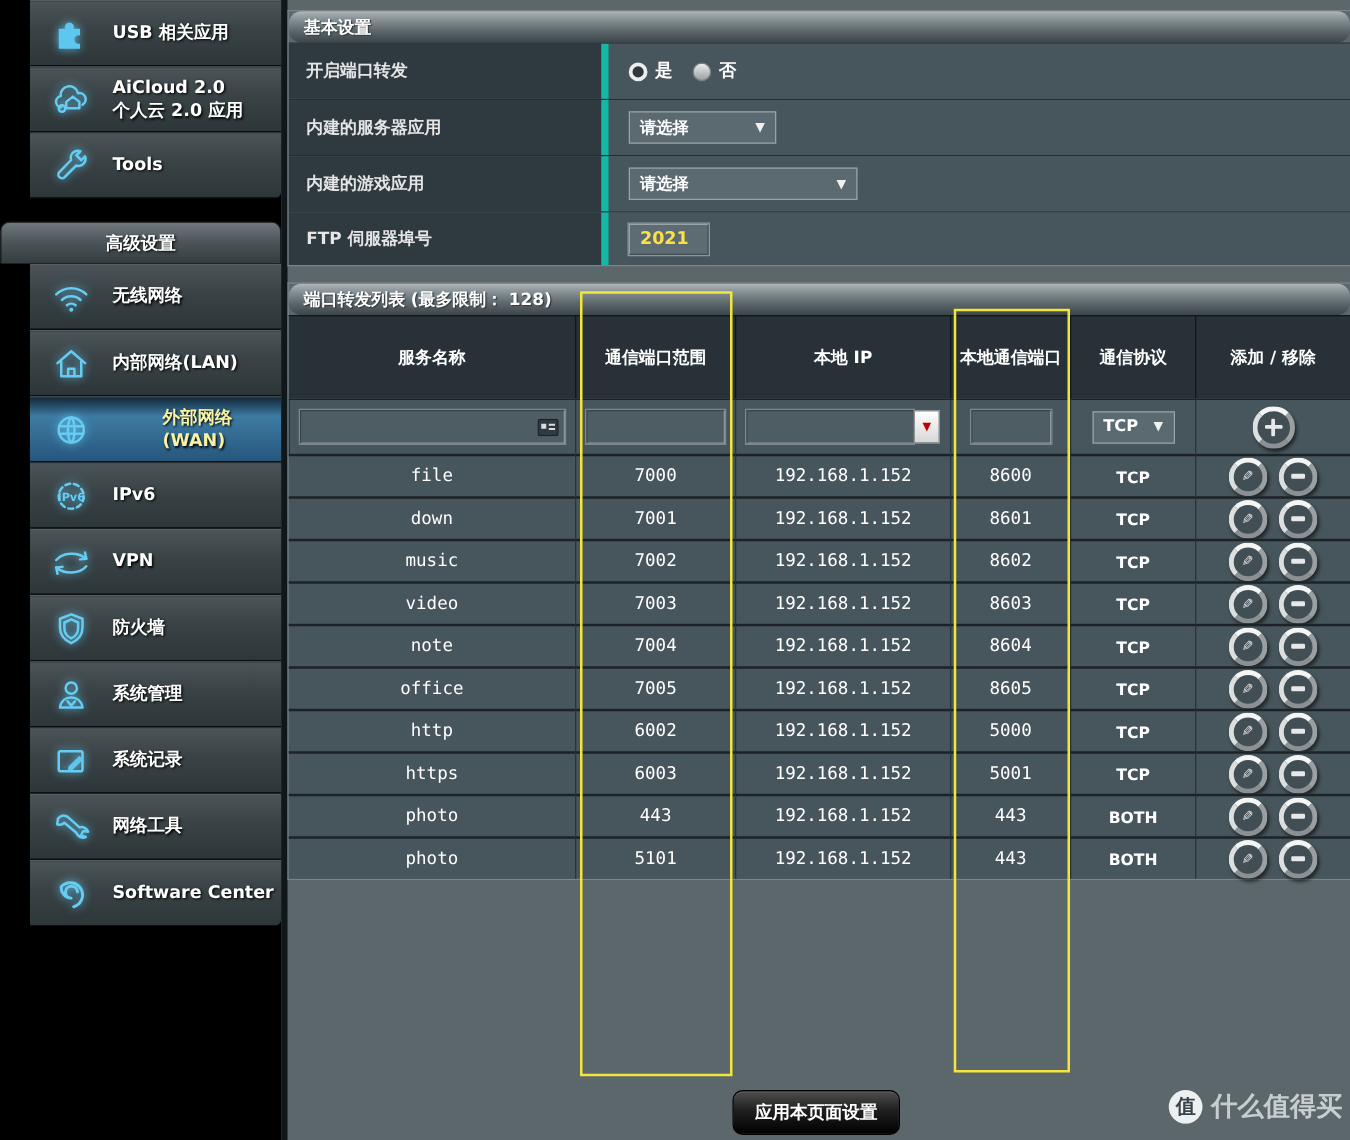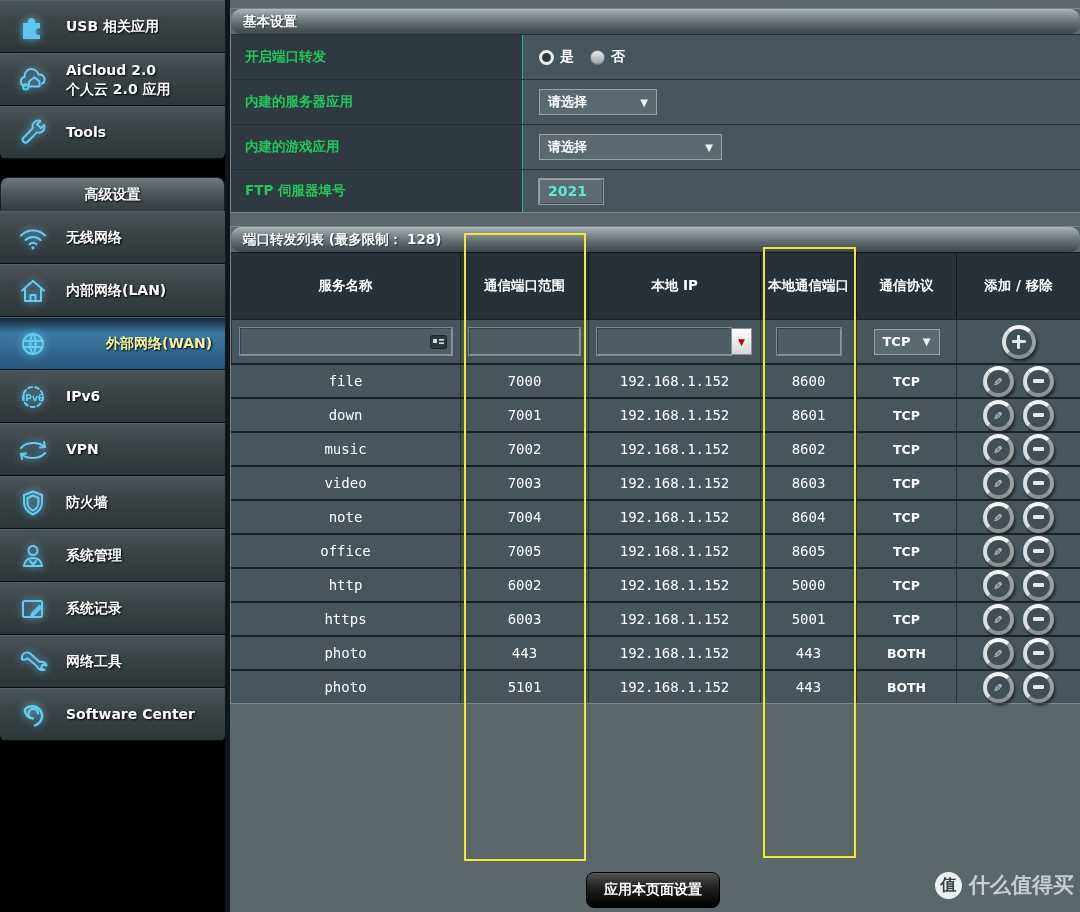--- a/index.html
+++ b/index.html
@@ -6,21 +6,21 @@
   html,body { width:1080px; height:912px; }
   body {
     background:#000;
     font-family:"DejaVu Sans","Liberation Sans",sans-serif;
     display:flex;
     overflow:hidden;
   }
 
   
   .sidebar { width:225px; height:912px; background:#000; flex:none; }
-  .side-group { border-radius:0 0 6px 6px; overflow:hidden; }
+  .side-group { border-radius:0 0 6px 6px; overflow:hidden;padding-left:24px; }
   .side-item {
     min-height:53px; display:flex; align-items:center; gap:15px;
     padding:6px 6px 6px 15px;
     background:linear-gradient(180deg,#4b5458 0%,#394245 45%,#2d3639 100%);
     border-top:1px solid #565f63; border-bottom:1px solid #0a0e10;
     cursor:pointer;
   }
   .side-item .labels { color:#fff; font-weight:bold; font-size:14px; line-height:1.3;
     text-shadow:1px 1px 2px #000; }
   .side-item.active {
@@ -48,43 +48,43 @@
   .section-bar {
     height:25px; display:flex; align-items:center; padding:0 12px;
     color:#fff; font-weight:bold; font-size:13.5px; text-shadow:1px 1px 1px #30383c;
     background:linear-gradient(180deg,#b0b7ba 0%,#8f989c 20%,#5f6a6f 60%,#3c4549 100%);
     border-radius:10px;
   }
 
   
   .form-row { display:flex; border-top:1px solid #252e33; }
   .form-label {
-    width:292px; flex:none; background:#2f3a40; color:#22c55e; font-weight:bold; font-size:13.5px;
-    padding:0 14px; display:flex; align-items:center; border-right:1px solid #14b8a6;
+    width:256px; flex:none; background:#2f3a40; color:#e5e5e5; font-weight:bold; font-size:13.5px;
+    padding:0 14px; display:flex; align-items:center; border-right:6px solid #14b8a6;
   }
   .form-value { flex:1; background:#47555c; display:flex; align-items:center; padding:0 16px; gap:6px; }
   .h45 { min-height:45px; } .h43 { min-height:43px; }
 
   .radio { width:15px; height:15px; border-radius:50%; flex:none; cursor:pointer; }
   .radio.sel { background:#2e383d; border:3px solid #eceeee; }
   .radio.unsel { background:linear-gradient(180deg,#ececec,#9aa0a3); border:1px solid #767e82; }
   .radio-label { color:#fff; font-weight:bold; font-size:14px; margin-right:10px; }
 
   .select {
     background:#5b6a71; border:1px solid #99a3a7; color:#fff; font-weight:bold; font-size:13px;
     height:26px; display:flex; align-items:center; justify-content:space-between;
     padding:0 8px; cursor:pointer;
   }
   .select .arrow { font-size:10px; color:#f0f0f0; margin-left:10px; }
   .w118 { width:118px; } .w183 { width:183px; } .w66 { width:66px; }
 
   .text-input {
     background:#5d6b72; border:1px solid #424d52; border-top-color:#9aa4a8; border-left-color:#9aa4a8;
     outline:1px solid #8d979b; outline-offset:0;
-    color:#5eead4; font-weight:bold; font-size:14px; font-family:"DejaVu Sans","Liberation Sans",sans-serif;
+    color:#fde047; font-weight:bold; font-size:14px; font-family:"DejaVu Sans","Liberation Sans",sans-serif;
     height:25px; padding:0 8px;
   }
   .ftp-input { width:64px; }
 
   
   .port-grid { display:grid; grid-template-columns:229px 128px 172px 96px 100px 124px; }
   .th {
     background:#273137; color:#fff; font-weight:bold; font-size:13.5px; text-align:center;
     display:flex; align-items:center; justify-content:center; padding:24px 6px;
     min-height:63px; border-left:1px solid #10171b; border-top:1px solid #10171b;

